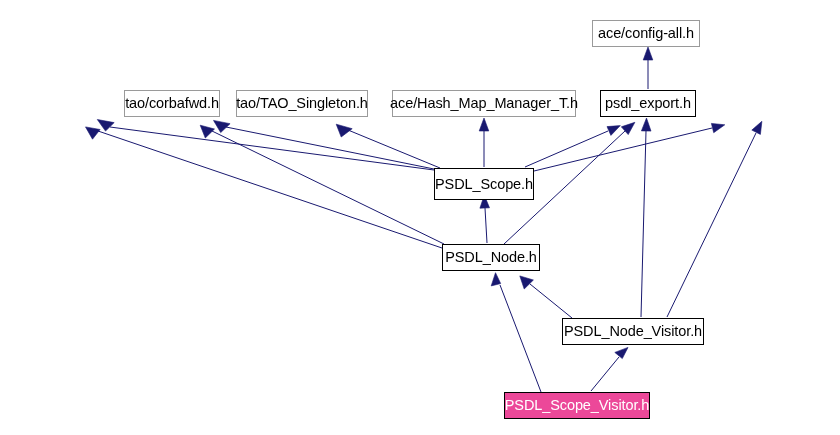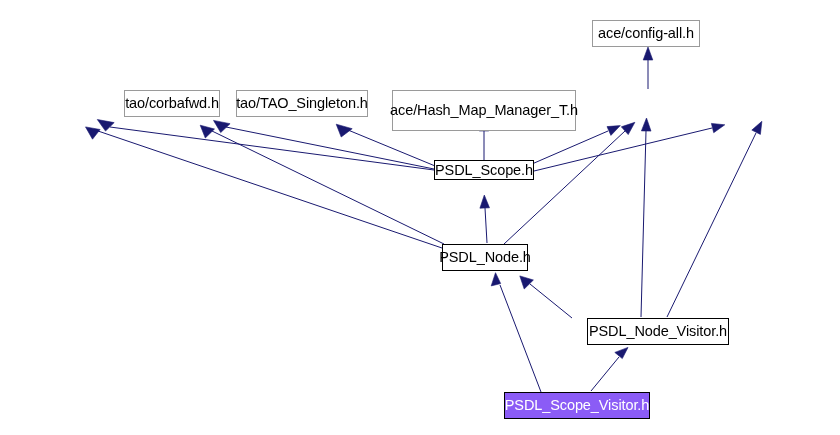--- a/index.html
+++ b/index.html
@@ -47,21 +47,21 @@
     background: #ffffff;
     border: 1px solid #9a9a9a;
     color: #000000;
   }
   .gnode.bold {
     background: #ffffff;
     border: 1.6px solid #000000;
     color: #000000;
   }
   .gnode.current {
-    background: #8b5cf6;
+    background: #ec4899;
     border: 1px solid #000000;
     color: #ffffff;
   }
   .gnode span {
     display: block;
   }
 </style>
 </head>
 <body>
 
@@ -157,35 +157,38 @@
 
 
   <div class="gnode normal" style="left:124px;top:90px;width:96px;height:27px;text-align:center;">
     <span>tao/corbafwd.h</span>
   </div>
 
   <div class="gnode normal" style="left:236px;top:90px;width:132px;height:27px;text-align:right;">
     <span>tao/TAO_Singleton.h</span>
   </div>
 
-  <div class="gnode normal" style="left:392px;top:90px;width:184px;height:41px;">
+  <div class="gnode normal" style="left:392px;top:90px;width:184px;height:27px;">
     <span>ace/Hash_Map_Manager_T.h</span>
   </div>
 
+  <div class="gnode bold" style="left:600px;top:90px;width:96px;height:27px;">
+    <span>psdl_export.h</span>
+  </div>
 
 
-  <div class="gnode bold" style="left:434px;top:160px;width:100px;height:20px;">
+  <div class="gnode bold" style="left:434px;top:168px;width:100px;height:32px;">
     <span>PSDL_Scope.h</span>
   </div>
 
-  <div class="gnode bold" style="left:442px;top:244px;width:86px;height:27px;">
+  <div class="gnode bold" style="left:442px;top:244px;width:98px;height:27px;">
     <span>PSDL_Node.h</span>
   </div>
 
-  <div class="gnode bold" style="left:587px;top:318px;width:142px;height:27px;">
+  <div class="gnode bold" style="left:562px;top:318px;width:142px;height:27px;">
     <span>PSDL_Node_Visitor.h</span>
   </div>
 
   <div class="gnode current" style="left:504px;top:392px;width:146px;height:27px;">
     <span>PSDL_Scope_Visitor.h</span>
   </div>
 
 </div>
 
 </body></html>

